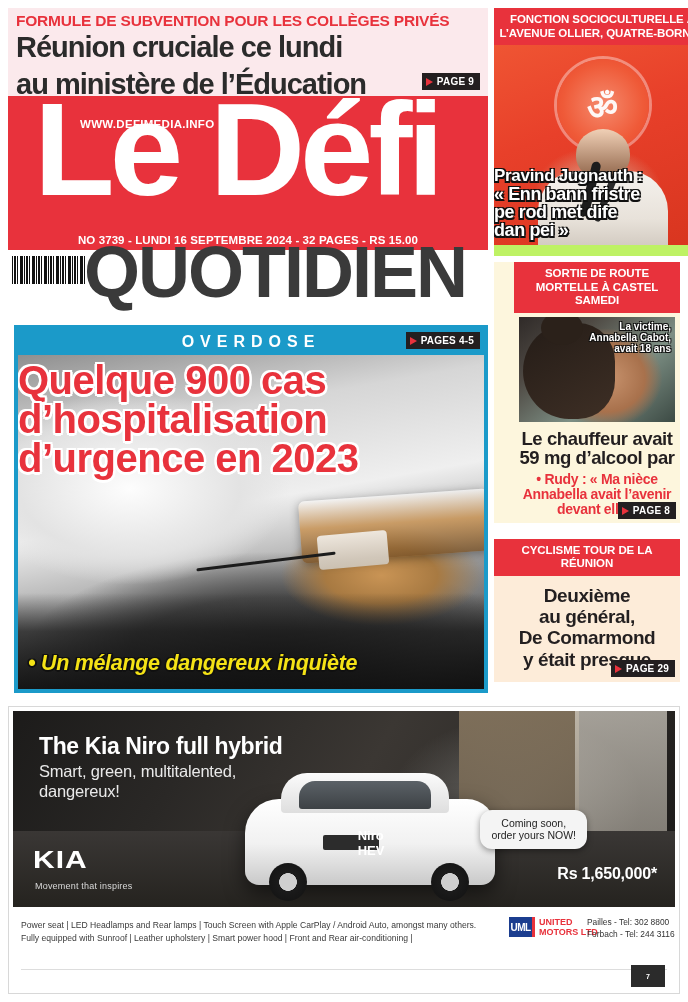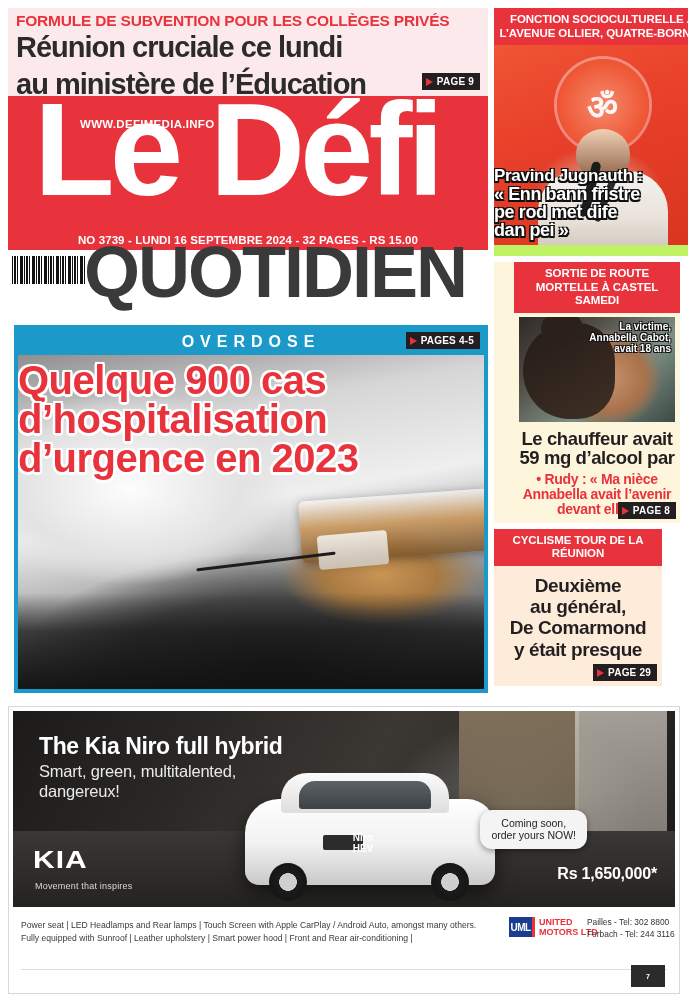--- a/index.html
+++ b/index.html
@@ -228,22 +228,22 @@
   }
   .crash-head span { display: block; }
   .crash-sub {
     text-align: center; color: #e8323c; font-weight: bold;
     font-size: 14px; line-height: 1.06; padding: 5px 3px 0 3px; letter-spacing: -0.3px;
   }
   .crash-sub span { display: block; }
   .box-crash .pagebadge { position: absolute; right: 4px; bottom: 4px; }
 
   .box-cycl {
-    position: relative; width: 168px; background: #fdecd9; margin-top: 6px;
-    padding-bottom: 26px;
+    position: relative; width: 186px; background: #fdecd9; margin-top: 16px;
+    padding-bottom: 12px;
   }
   .cycl-head {
     text-align: center; color: #231f20; font-weight: bold;
     font-size: 19px; line-height: 1.12; padding: 9px 4px 0 4px; letter-spacing: -0.4px;
   }
   .cycl-head span { display: block; }
   .box-cycl .pagebadge { position: absolute; right: 5px; bottom: 5px; }
 
   
   .ad {
@@ -285,22 +285,22 @@
     background: linear-gradient(180deg, #4a5157, #2b3034); border-radius: 16px 14px 3px 3px;
     opacity: .9;
   }
   .ad-wheel1, .ad-wheel2 {
     position: absolute; top: 152px; width: 38px; height: 38px; border-radius: 50%;
     background: radial-gradient(circle, #cfcfcf 0%, #cfcfcf 32%, #1b1b1b 34%, #111 100%);
   }
   .ad-wheel1 { left: 256px; }
   .ad-wheel2 { left: 418px; }
   .ad-plate {
-    position: absolute; left: 310px; top: 124px; width: 40px; height: 15px;
-    background: #2c2c2c; color: #fff; font-size: 10px; font-weight: bold;
+    position: absolute; left: 310px; top: 124px; width: 56px; height: 15px;
+    background: #2c2c2c; color: #fff; font-size: 13px; font-weight: bold;
     display: flex; align-items: center; justify-content: center; border-radius: 2px; padding-left: 40px;
   }
   .ad-title {
     position: absolute; left: 26px; top: 22px; color: #ffffff;
     font-size: 23px; font-weight: bold; letter-spacing: -0.4px;
   }
   .ad-sub {
     position: absolute; left: 26px; top: 50px; color: #e9e9e9;
     font-size: 16.5px; line-height: 1.22; letter-spacing: -0.2px;
   }
@@ -397,20 +397,21 @@
       <div class="syringe-body"></div>
       <div class="syringe-hub"></div>
       <div class="syringe-needle"></div>
       <div class="dark-strip"></div>
       <div class="main-head">
         <span>Quelque 900 cas</span>
         <span>d’hospitalisation</span>
         <span>d’urgence en 2023</span>
       </div>
       <div class="main-sub">
+        <span>• Un mélange dangereux inquiète</span>
       </div>
     </div>
   </div>
 
   <div class="rail">
 
     <div class="box-jug">
       <div class="rail-kicker">
         <span>FONCTION SOCIOCULTURELLE</span>
         <span>À L’AVENUE OLLIER,</span>

